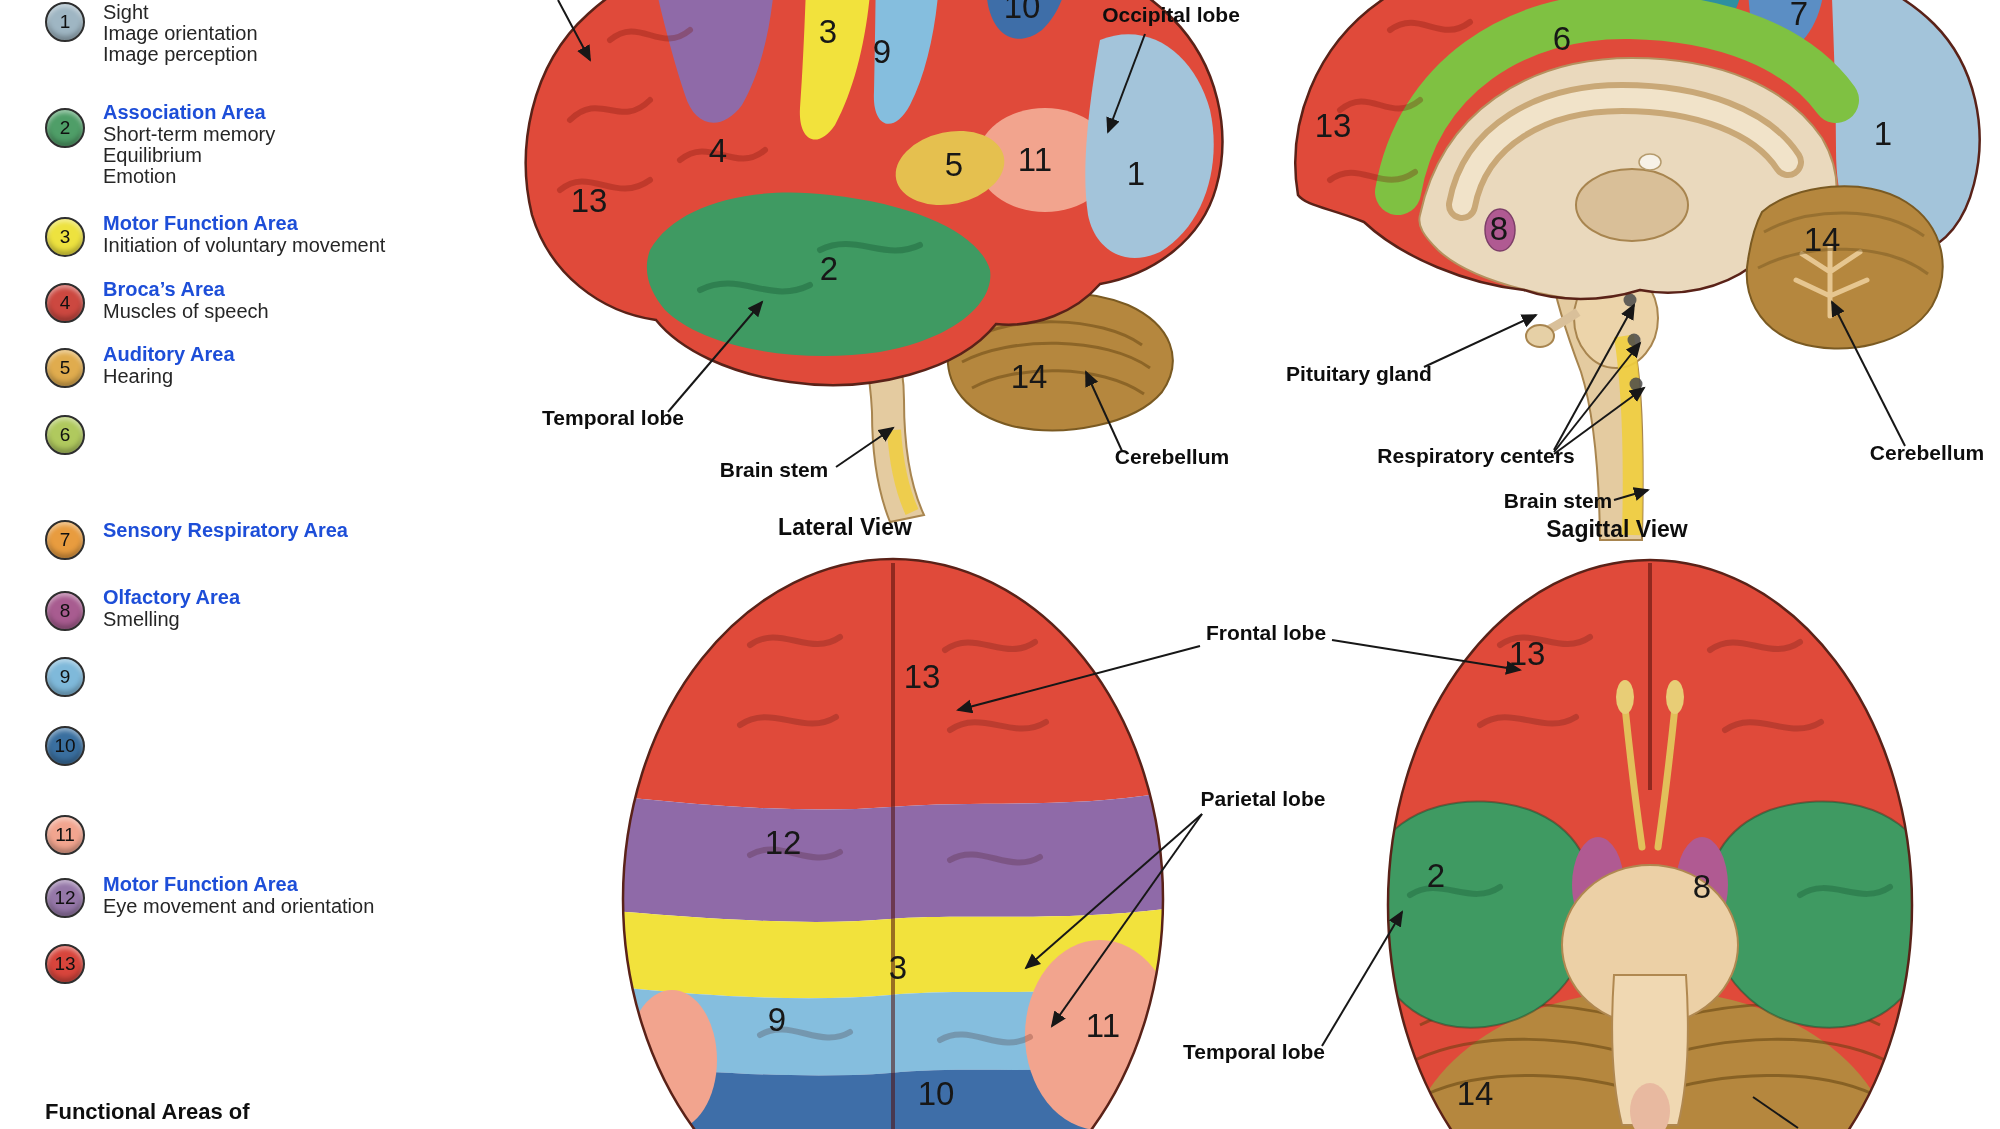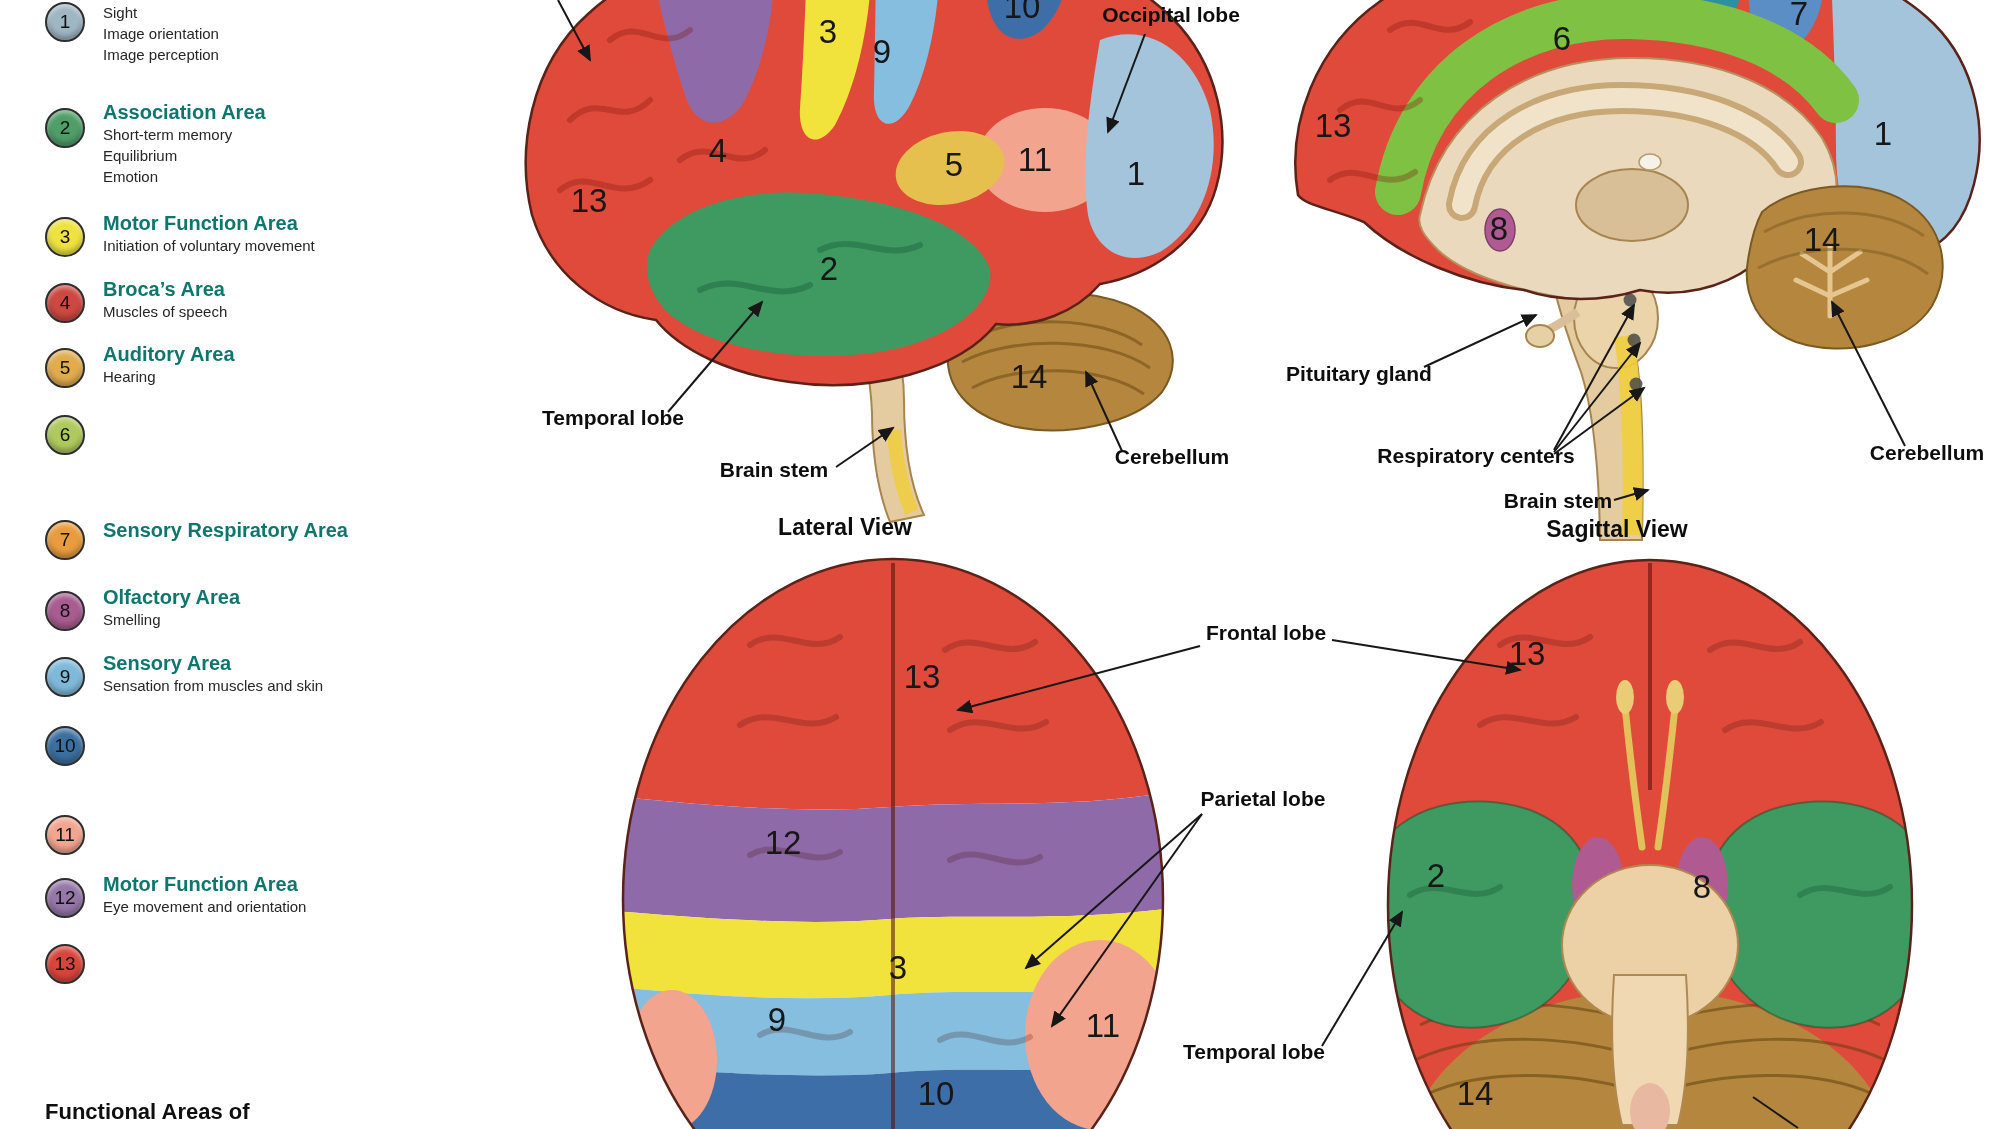--- a/index.html
+++ b/index.html
@@ -5,22 +5,22 @@
   html,body{margin:0;padding:0;background:#fff;}
   .canvas{position:relative;width:2000px;height:1129px;overflow:hidden;background:#fff;
           font-family:"Liberation Sans",sans-serif;color:#111;}
   
   .legend-item{position:absolute;left:45px;}
   .badge{position:absolute;left:0;width:36px;height:36px;border-radius:50%;
          border:2px solid #2e2e2e;display:flex;align-items:center;justify-content:center;
          font-size:19px;color:#101010;
          box-shadow:inset 0 3px 4px rgba(255,255,255,.45), inset 0 -4px 5px rgba(0,0,0,.28);}
   .l-text{margin-left:58px;}
-  .l-title{font-size:20px;font-weight:bold;line-height:24px;color:#0f766e;white-space:nowrap;}
-  .l-line{font-size:15px;line-height:21px;color:#262626;white-space:nowrap;}
+  .l-title{font-size:20px;font-weight:bold;line-height:24px;color:#1d4ed8;white-space:nowrap;}
+  .l-line{font-size:20px;line-height:21px;color:#262626;white-space:nowrap;}
   .legend-footer{position:absolute;left:45px;top:1098px;font-size:22px;font-weight:bold;
                  line-height:27px;color:#0f0f0f;}
   svg{position:absolute;overflow:hidden;}
   .num{font-size:33px;fill:#171717;font-family:"Liberation Sans",sans-serif;}
   .lbl{font-size:21px;font-weight:bold;fill:#0d0d0d;font-family:"Liberation Sans",sans-serif;}
   .cap{font-size:23px;font-weight:bold;fill:#0d0d0d;font-family:"Liberation Sans",sans-serif;}
   .ann{stroke:#171717;stroke-width:2;fill:none;}
 </style>
 </head>
 <body>
@@ -87,24 +87,20 @@
     <div class="legend-item" style="top:585px">
       <span class="badge" style="top: 6px; background: rgb(168, 92, 144);">8</span>
       <div class="l-text">
         <div class="l-title">Olfactory Area</div>
         <div class="l-line">Smelling</div>
       </div>
     </div>
 
     <div class="legend-item" style="top:651px">
       <span class="badge" style="top: 6px; background: rgb(127, 185, 218);">9</span>
-      <div class="l-text">
-        <div class="l-title">Sensory Area</div>
-        <div class="l-line">Sensation from muscles and skin</div>
-      </div>
     </div>
 
     <div class="legend-item" style="top:720px">
       <span class="badge" style="top: 6px; background: rgb(58, 111, 159);">10</span>
     </div>
 
     <div class="legend-item" style="top:809px">
       <span class="badge" style="top: 6px; background: rgb(242, 165, 143);">11</span>
     </div>
 

